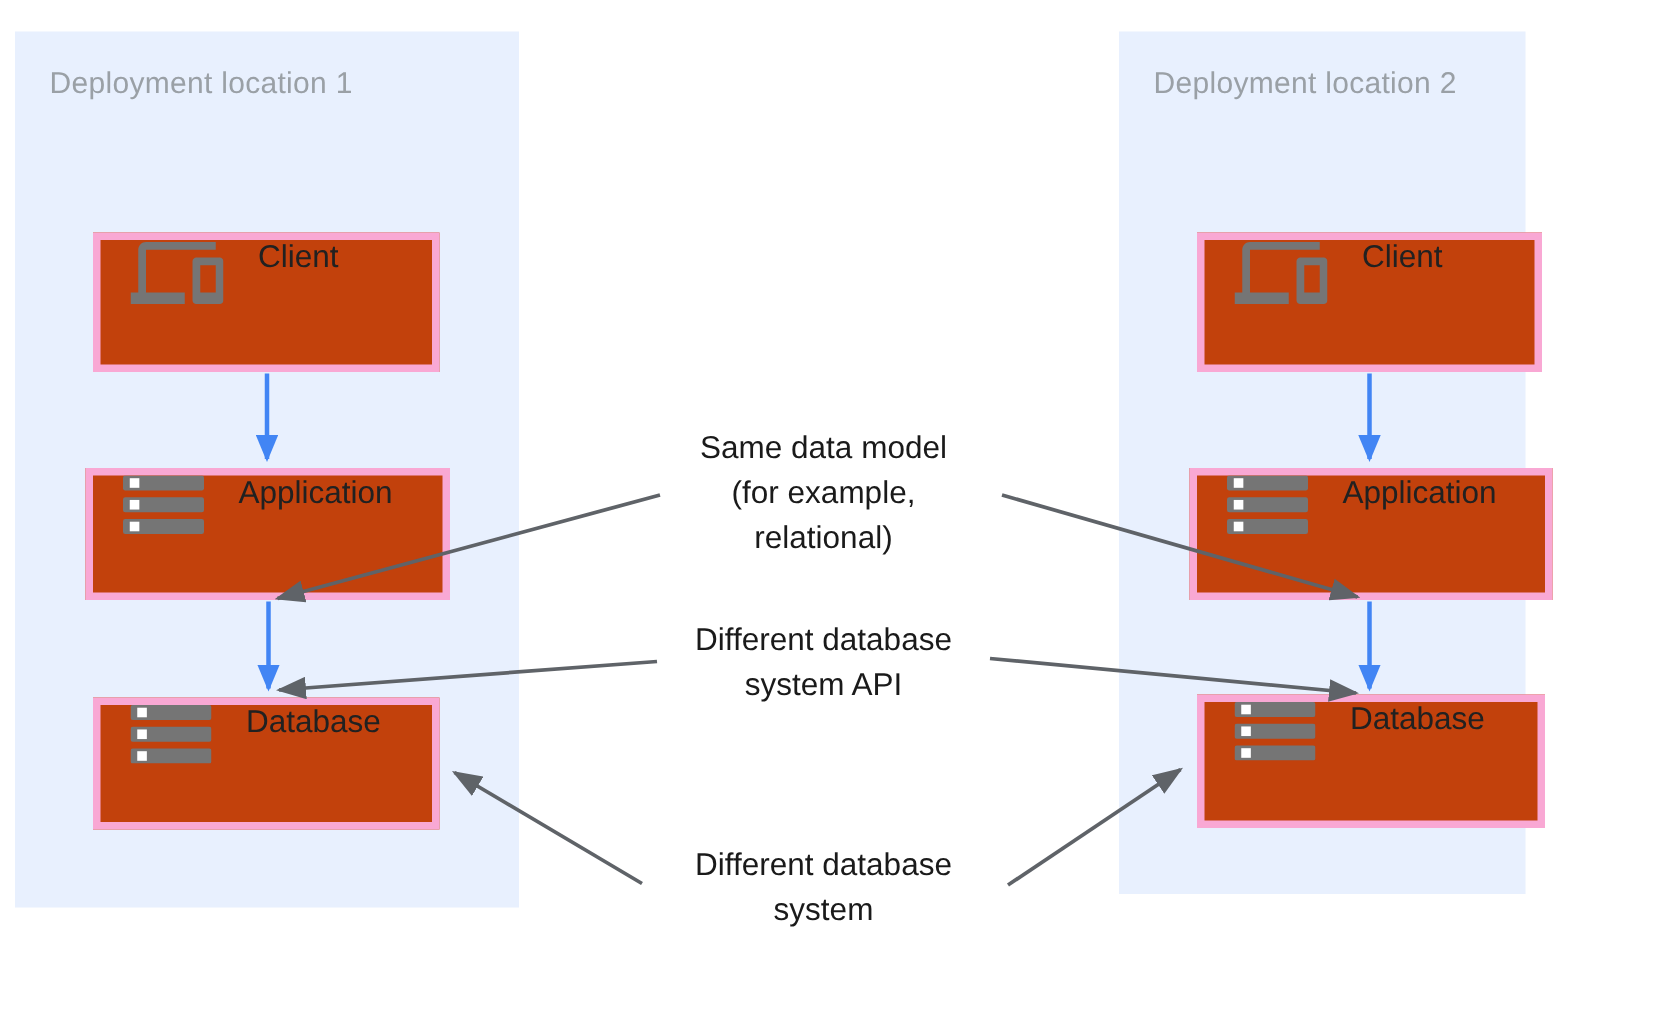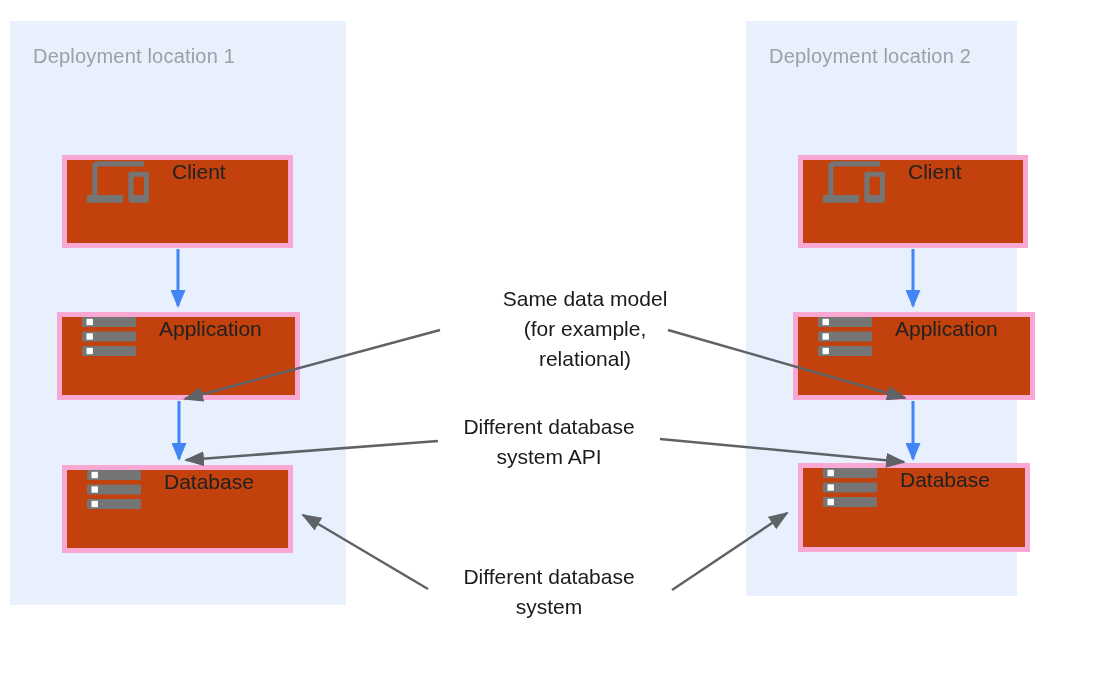--- a/index.html
+++ b/index.html
@@ -125,21 +125,21 @@
       <rect class="bar" x="0" y="0" width="54" height="10" rx="1.5"></rect>
       <rect class="bar" x="0" y="14.5" width="54" height="10" rx="1.5"></rect>
       <rect class="bar" x="0" y="29" width="54" height="10" rx="1.5"></rect>
       <rect class="hole" x="4.5" y="1.8" width="6.4" height="6.4"></rect>
       <rect class="hole" x="4.5" y="16.3" width="6.4" height="6.4"></rect>
       <rect class="hole" x="4.5" y="30.8" width="6.4" height="6.4"></rect>
     </svg>
     <span class="node-label">Database</span>
   </div>
 
-  <div class="annotation" style="left:549px; top:284px;margin-left:36px;">Same data model
+  <div class="annotation" style="left:549px; top:284px;">Same data model
 (for example,
 relational)</div>
 
   <div class="annotation" style="left:549px; top:412px;">Different database
 system API</div>
 
   <div class="annotation" style="left:549px; top:562px;">Different database
 system</div>
 
   <svg class="arrow-layer" width="1106" height="684" viewBox="0 0 1106 684" aria-hidden="true">

